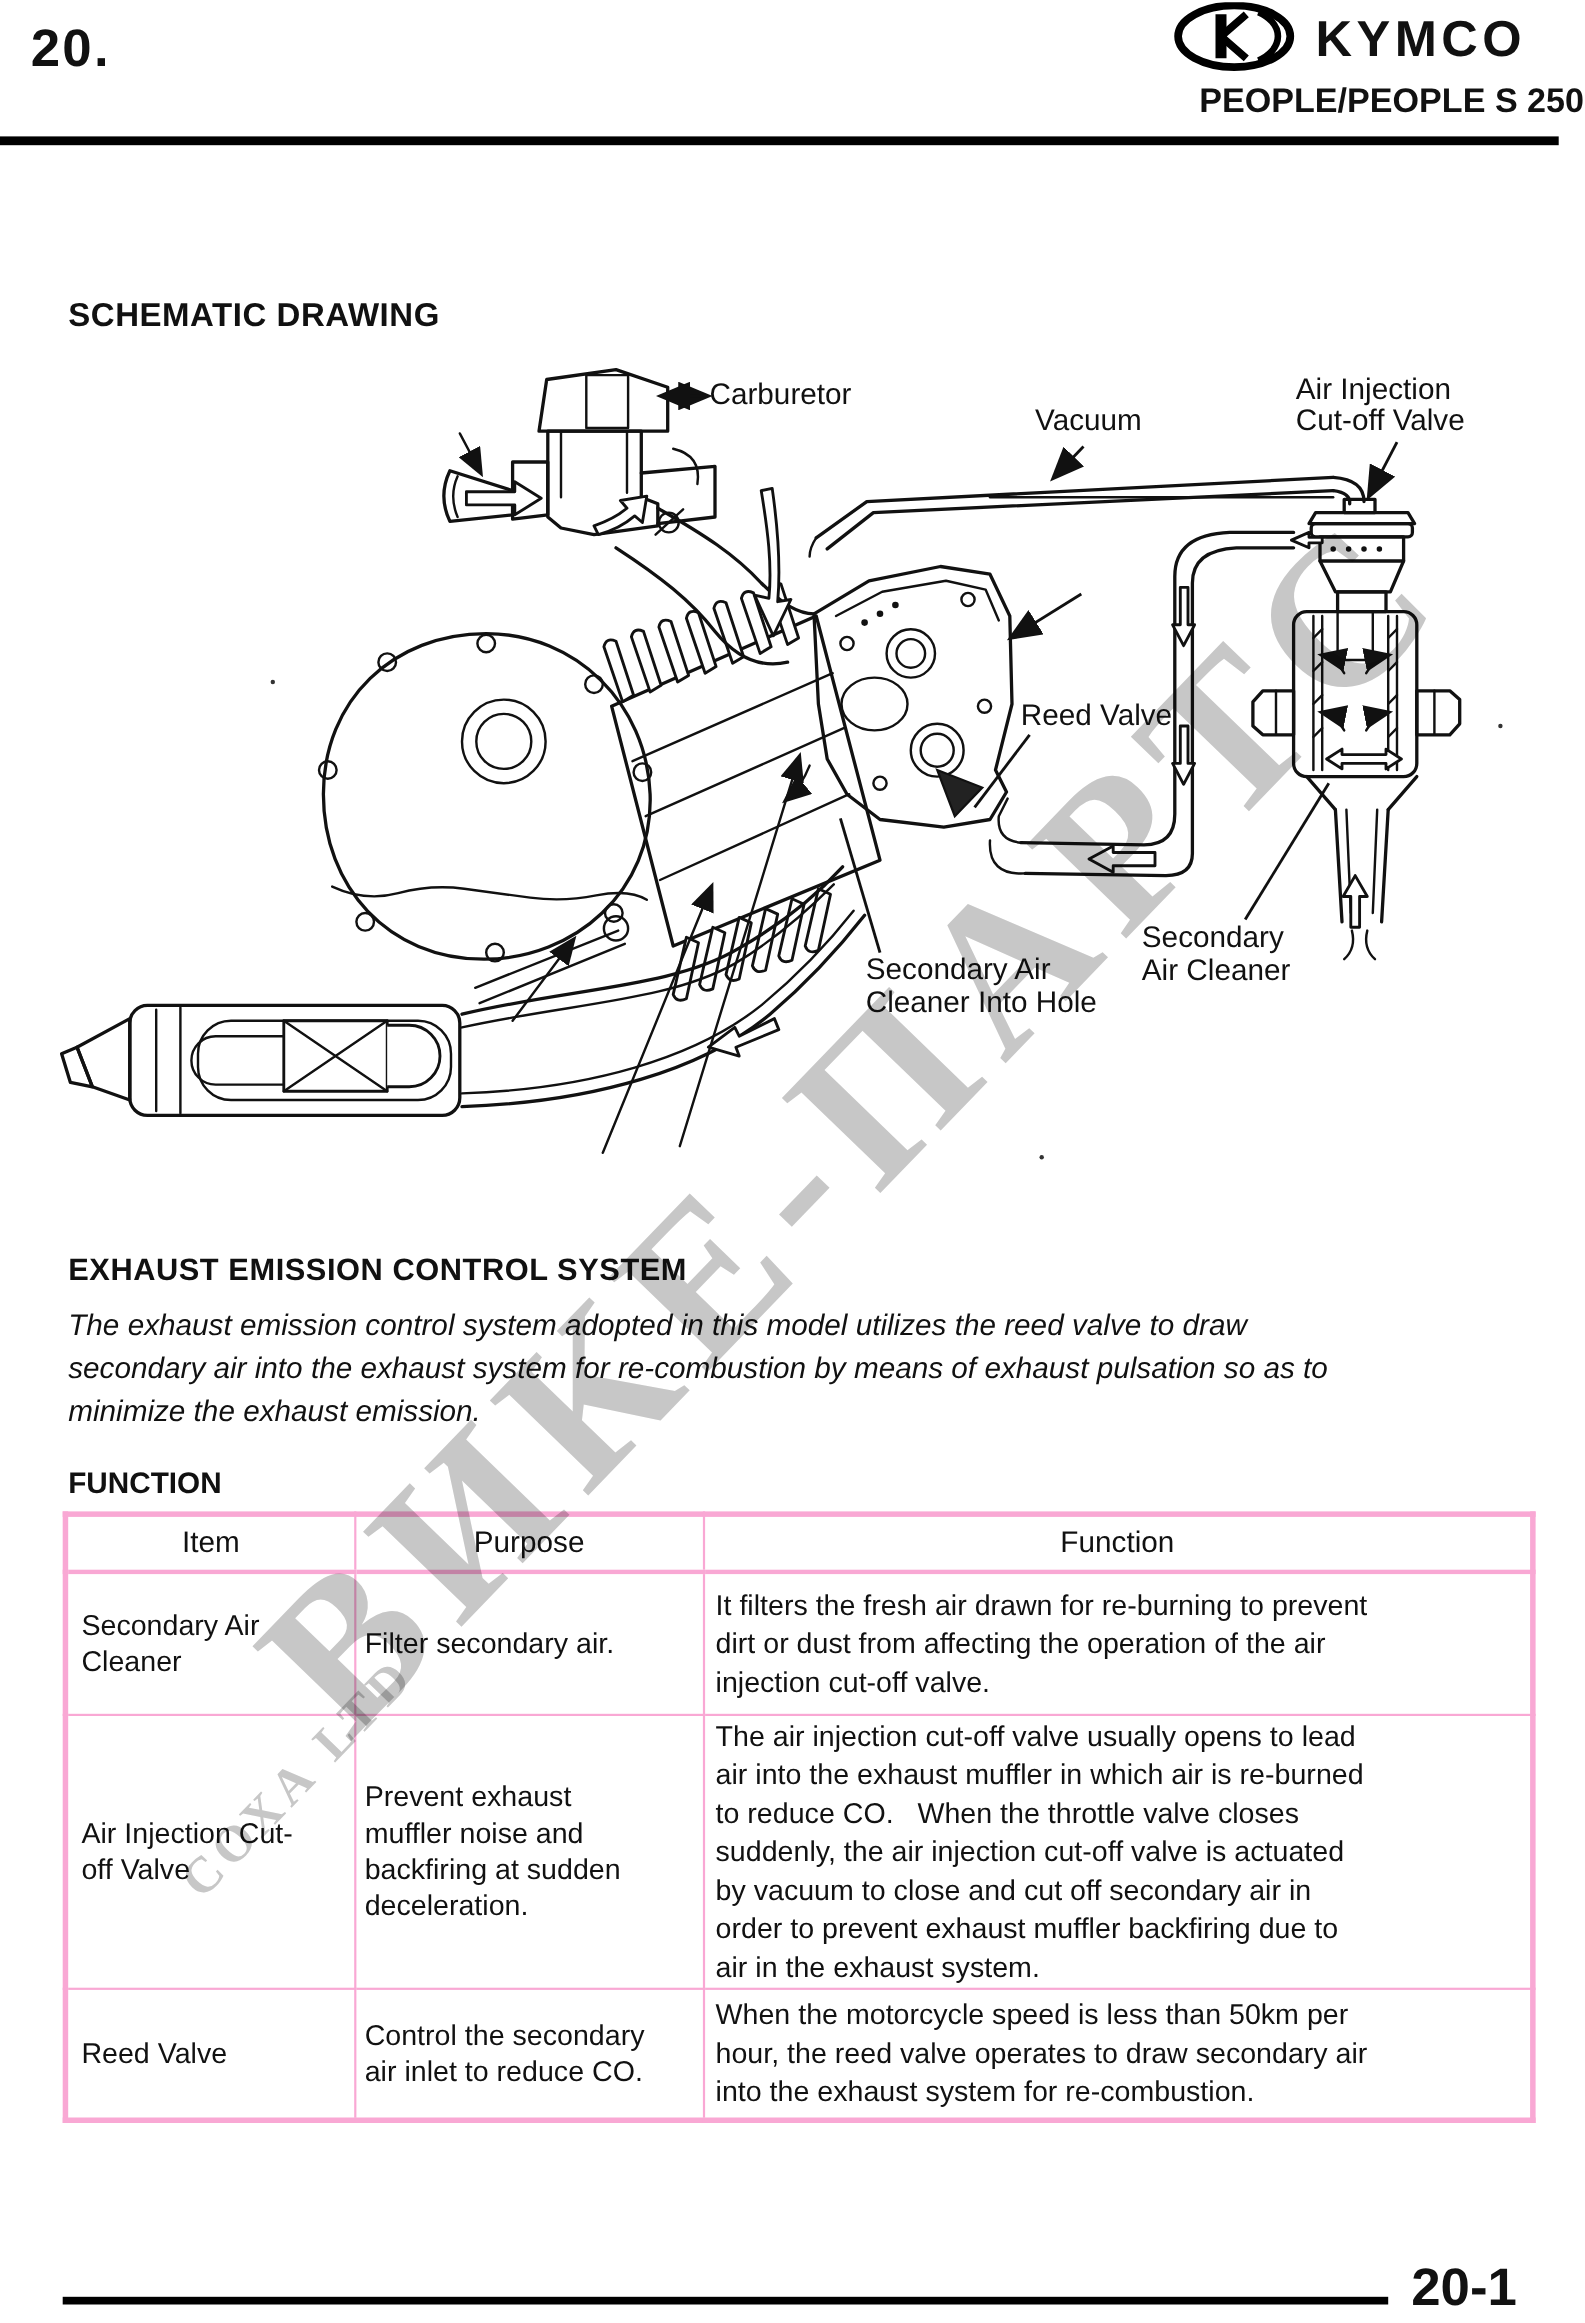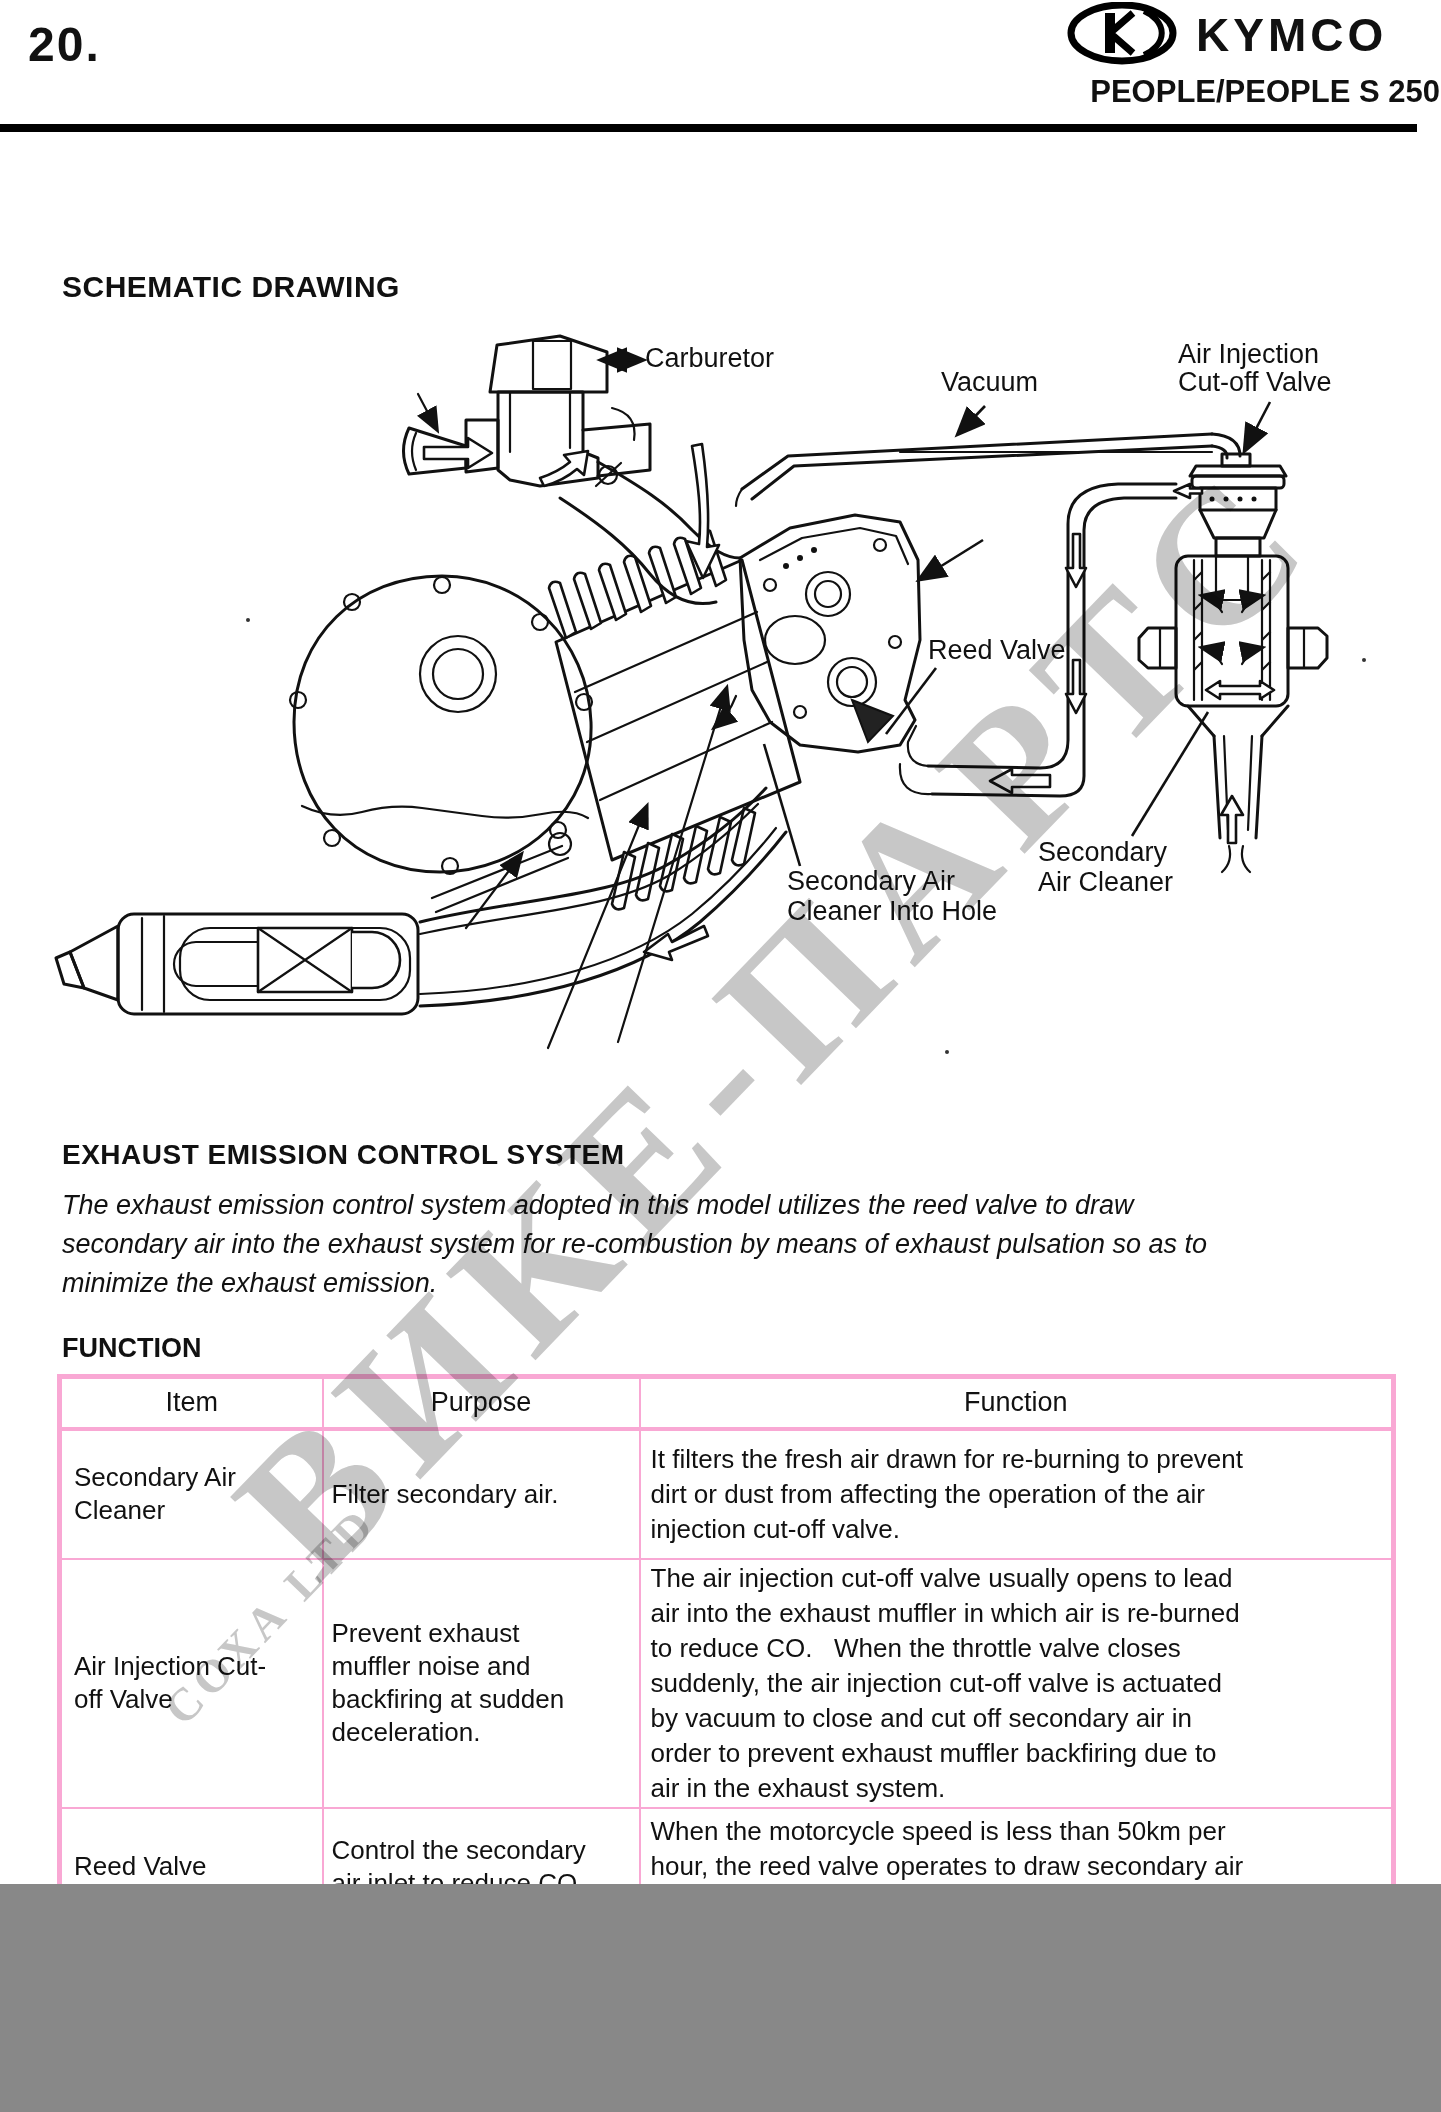--- a/index.html
+++ b/index.html
@@ -1,17 +1,17 @@
 <!DOCTYPE html>
 <html><head>
 <meta charset="utf-8">
 <style>
   html,body{margin:0;padding:0;background:#888;}
   .page{
-    position:relative;width:1441px;height:1884px;margin:0 auto;
+    position:relative;width:1441px;height:2112px;margin:0 auto;
     background:#fff;overflow:hidden;
     font-family:"Liberation Sans",sans-serif;color:#111;
   }
   .abs{position:absolute;}
   
   .chapter{left:28px;top:20px;display:flex;font-weight:bold;font-size:48px;line-height:50px;letter-spacing:2px;}
   .chapter .no{width:76px;}
   .chapter .t2{text-indent:17px;}
   .brandbox{left:1060px;top:2px;width:380px;height:64px;}
   .brand-text{left:1196px;top:8px;font-weight:bold;font-size:46px;letter-spacing:4px;}

